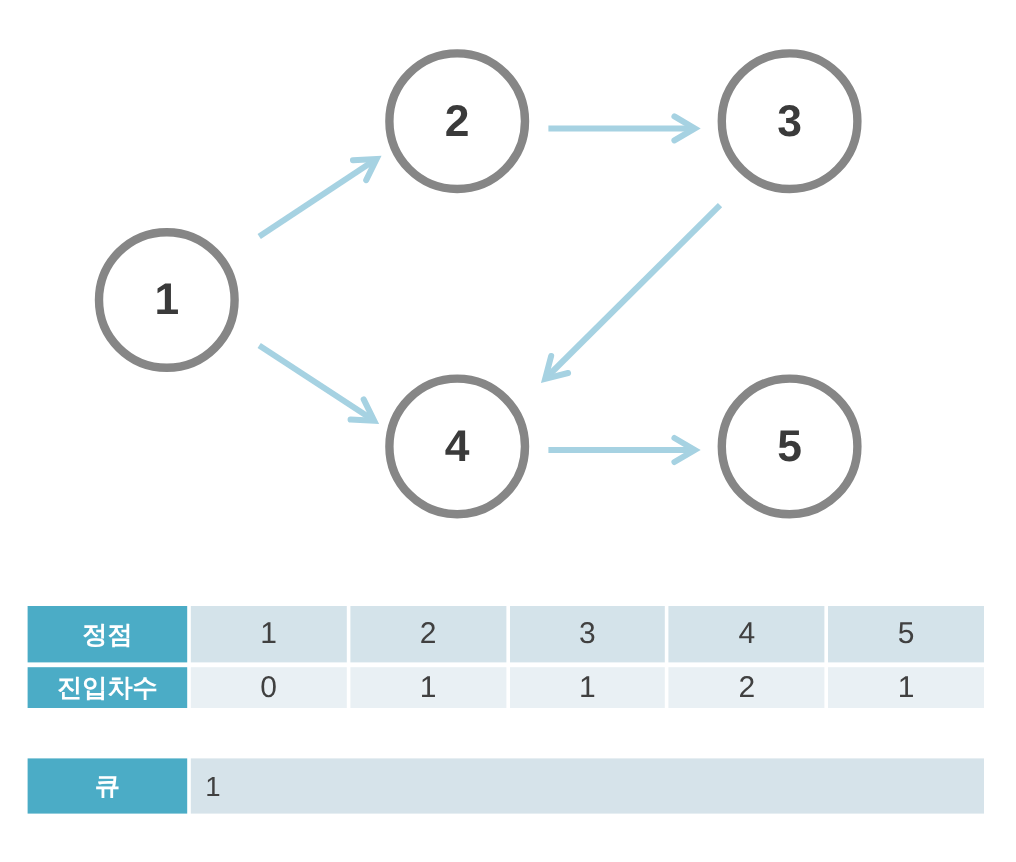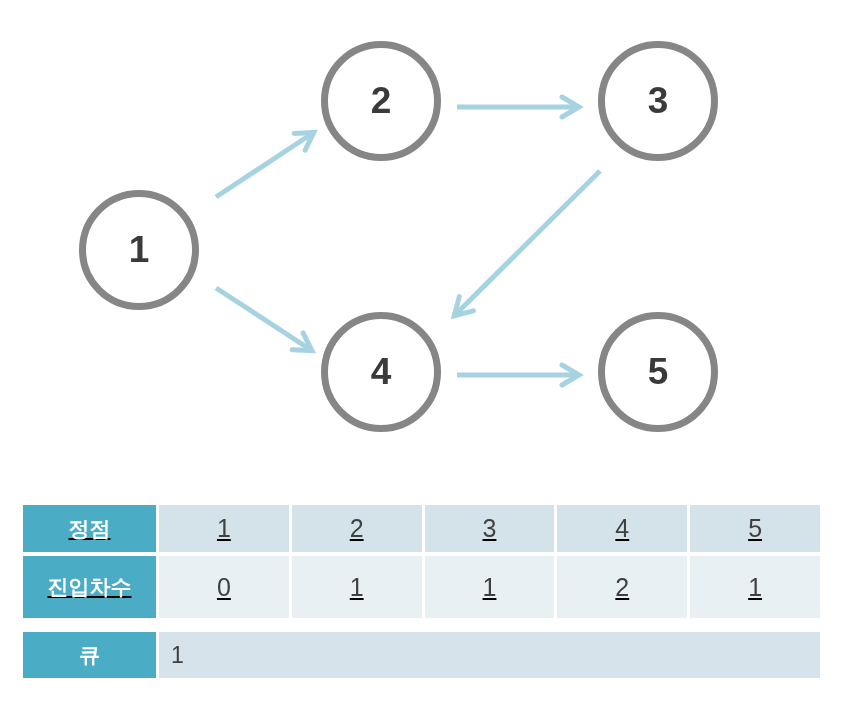--- a/index.html
+++ b/index.html
@@ -23,23 +23,23 @@
   }
   .node-1 { left:79px;  top:190px; }
   .node-2 { left:321px; top:41px;  }
   .node-3 { left:598px; top:41px;  }
   .node-4 { left:321px; top:312px; }
   .node-5 { left:598px; top:312px; }
 
   .indeg-table {
     position:absolute; left:23px; top:505px; width:797px;
   }
-  .t-row { display:flex; gap:3px; margin-bottom:4px;text-decoration:underline; }
+  .t-row { display:flex; gap:3px; margin-bottom:4px; }
   .t-row-1 { height:47px; }
-  .t-row-2 { height:62px; margin-bottom:0; }
+  .t-row-2 { height:34px; margin-bottom:0; }
   .h-cell {
     width:133px; flex:0 0 133px;
     background:#4BACC6; color:#ffffff;
     display:flex; align-items:center; justify-content:center;
     font-size:21px; font-weight:bold;
   }
   .d-cell {
     flex:1;
     display:flex; align-items:center; justify-content:center;
     font-size:25px; color:#404040;

